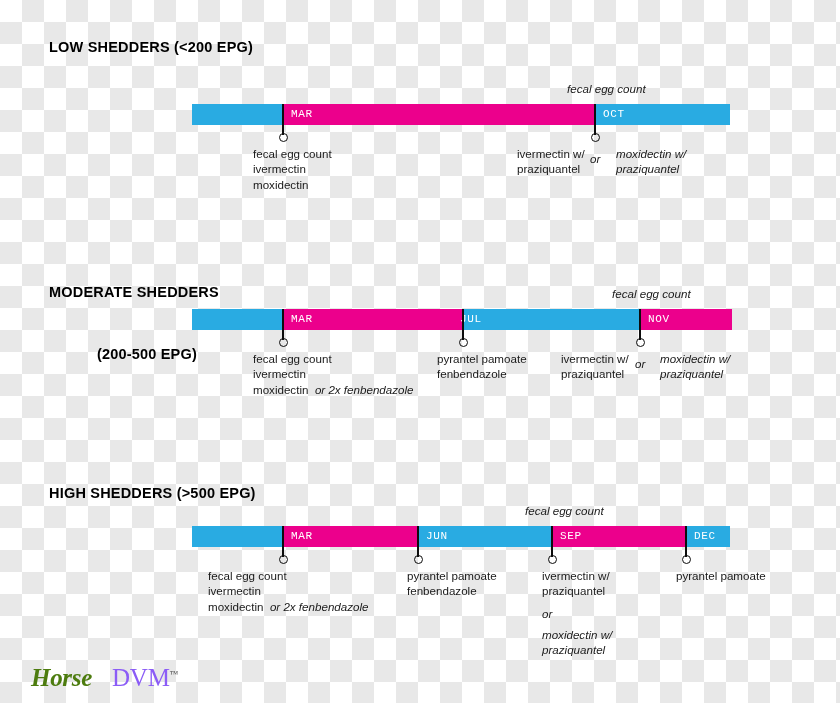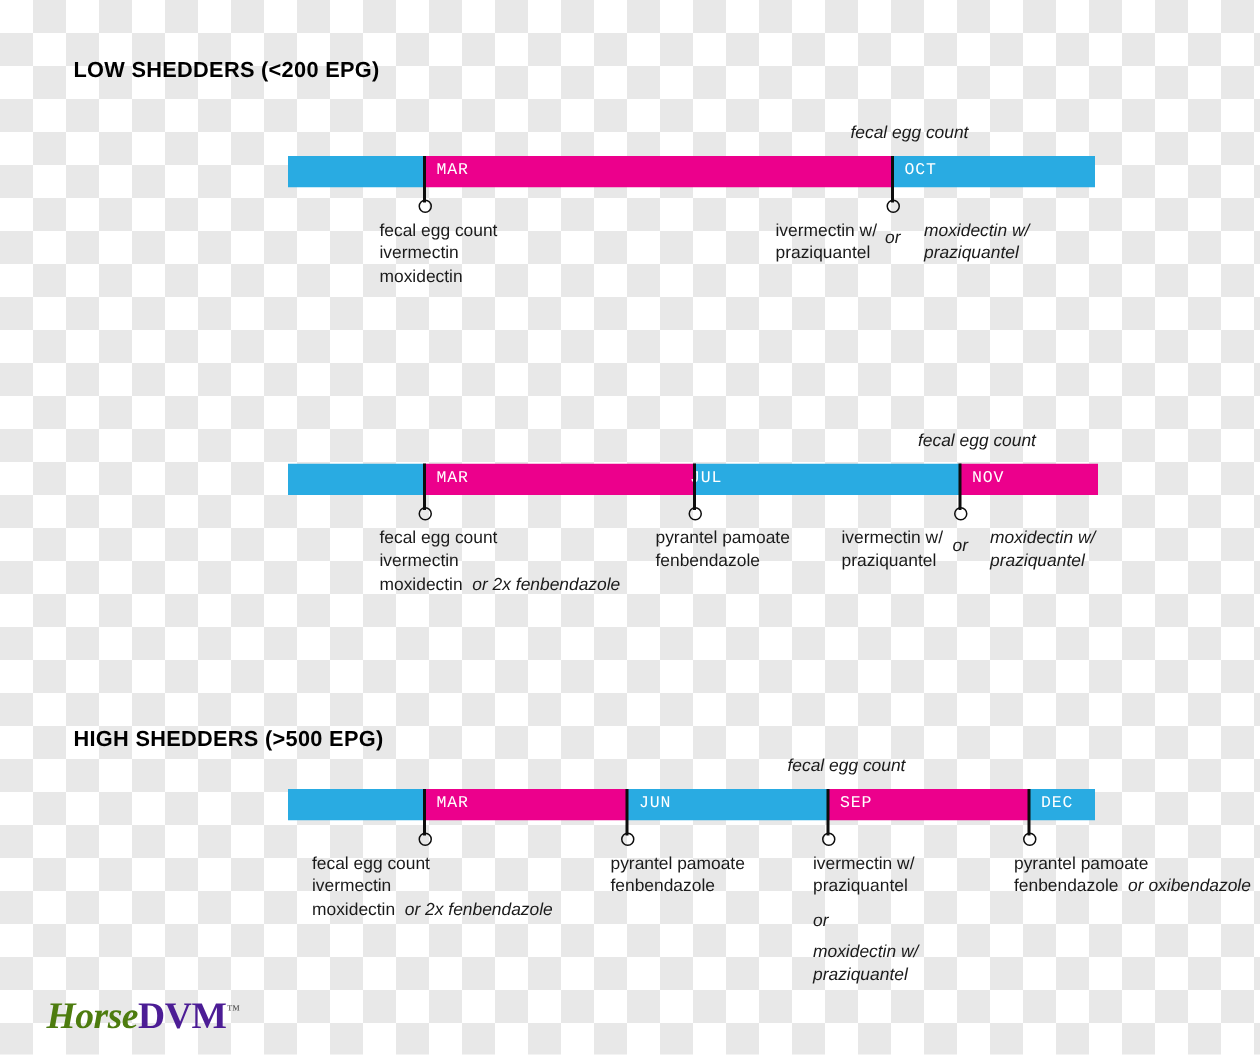--- a/index.html
+++ b/index.html
@@ -132,23 +132,24 @@
     font-size: 25px;
     white-space: nowrap;
   }
   .logo .horse {
     color: #4d7c0f;
     font-style: italic;
     font-weight: bold;
     letter-spacing: -0.3px;
   }
   .logo .dvm {
-    color: #4c1d95;
-    font-weight: bold;
+    color: #8b5cf6;
+    font-weight: normal;
     letter-spacing: -0.2px;
+    margin-left: 20px;
   }
   .logo .tm {
     font-size: 9px;
     vertical-align: super;
     color: #4a4a4a;
     font-style: normal;
     font-weight: normal;
   }
 </style>
 </head>
@@ -182,20 +183,24 @@
       <div>ivermectin w/</div>
       <div>praziquantel</div>
     </div>
     <div class="or-word" style="left:398px; top:48px;">or</div>
     <div class="callout italic" style="left:424px; top:42px;">
       <div>moxidectin w/</div>
       <div>praziquantel</div>
     </div>
   </div>
 
+  <div class="section-title two-line" style="left:49px; top:241px; width:148px;">
+    <div>MODERATE SHEDDERS</div>
+    <div>(200-500 EPG)</div>
+  </div>
 
   <div class="timeline" style="left:192px; top:309px;">
     <div class="bar" style="width:540px;">
       <div class="seg" style="left:0px; width:91px; background:#29abe2;"></div>
       <div class="seg" style="left:91px; width:180px; background:#ec008c;"></div>
       <div class="seg" style="left:271px; width:177px; background:#29abe2;"></div>
       <div class="seg" style="left:448px; width:92px; background:#ec008c;"></div>
       <div class="seg-label" style="left:91px;">MAR</div>
       <div class="seg-label" style="left:260px;">JUL</div>
       <div class="seg-label" style="left:448px;">NOV</div>
@@ -276,21 +281,18 @@
     </div>
     <div class="callout italic" style="left:350px; top:101px;">
       <div>moxidectin w/</div>
       <div>praziquantel</div>
     </div>
 
     <div class="marker-line" style="left:493px; height:31px;"></div>
     <div class="marker-dot" style="left:489.5px; top:29px;"></div>
     <div class="callout" style="left:484px; top:42px;">
       <div>pyrantel pamoate</div>
-      <div>
-        <span>fenbendazole</span><span>&nbsp;&nbsp;</span><span class="it">or oxibendazole</span>
-      </div>
     </div>
   </div>
 
   <div class="logo"><span class="horse">Horse</span><span class="dvm">DVM</span><span class="tm">™</span></div>
 
 </div>
 
 </body></html>

